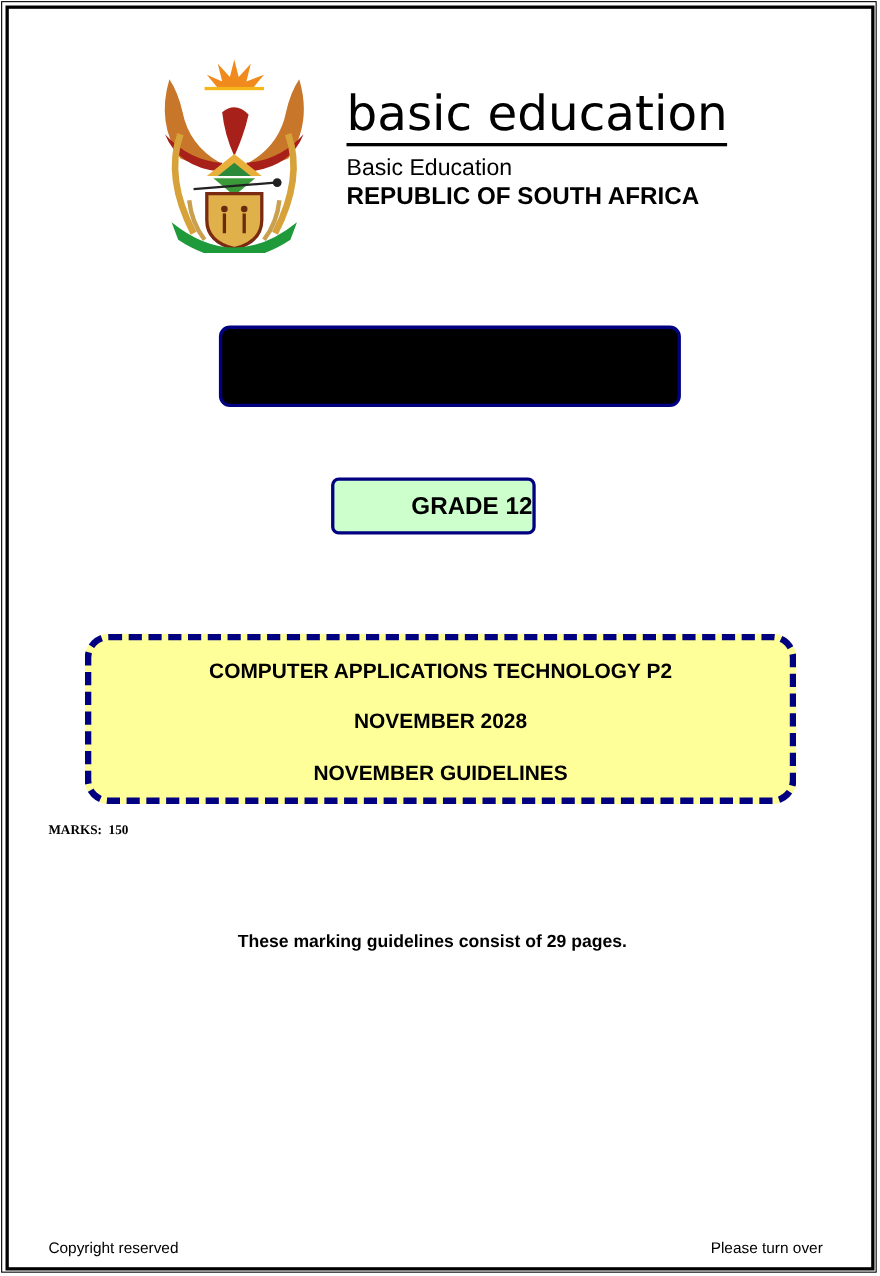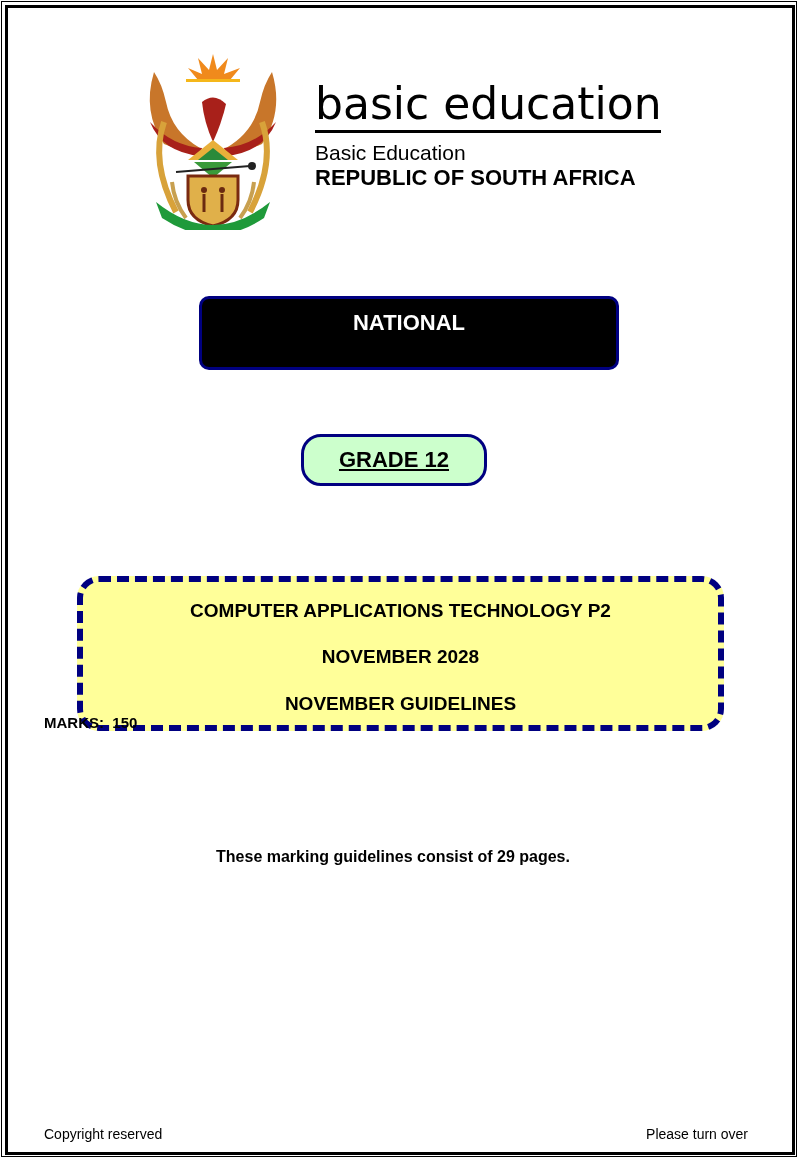--- a/index.html
+++ b/index.html
@@ -20,33 +20,33 @@
   .dept-bold { font-weight: bold; font-size: 22px; }
 
   
   .nsc-box { position: absolute; left: 199px; top: 296px; width: 420px; height: 74px;
              background: #000; border: 3px solid #000080; border-radius: 10px; box-sizing: border-box;
              color: #fff; font-weight: bold; font-size: 22px; text-align: center; line-height: 27px;
              padding-top: 10px; }
 
   
   .grade-box { position: absolute; left: 301px; top: 434px; width: 186px; height: 52px;
-               background: #ccffcc; border: 3px solid #000080; border-radius: 20px; box-sizing: border-box;
-               font-weight: bold; font-size: 22px; text-align: center; line-height: 46px; text-decoration: underline; }
+               background: #ccffcc; border: 3px solid #000080; border-radius: 7px; box-sizing: border-box;
+               font-weight: bold; font-size: 22px; text-align: right; line-height: 46px; }
 
   
   .subject-box { position: absolute; left: 77px; top: 543px; width: 647px; height: 155px;
                  background: #ffff99; border-radius: 22px; box-sizing: border-box;
                  border: 6px dashed #000080; outline: none; margin-top: 33px; }
   .subject-box::before { content: ""; position: absolute; left: -3px; top: -3px; right: -3px; bottom: -3px;
                  border: 0; }
   .subject-line { position: absolute; left: 0; width: 100%; text-align: center; font-weight: bold; font-size: 19px; }
   .l1 { top: 18px; } .l2 { top: 64px; } .l3 { top: 111px; }
 
-  .marks { position: absolute; left: 44px; top: 714px; font-weight: bold; font-size: 15px; white-space: pre; }
+  .marks { position: absolute; left: 44px; top: 747px; font-weight: bold; font-size: 12px; white-space: pre; font-family: Liberation Serif, serif; }
   .pages-note { position: absolute; left: 0; width: 786px; top: 848px; text-align: center;
                 font-weight: bold; font-size: 16px; }
 
   .footer-left { position: absolute; left: 44px; top: 1126px; font-size: 14px; }
   .footer-right { position: absolute; right: 52px; top: 1126px; font-size: 14px; }
 </style>
 </head>
 <body>
 
 <div class="outer-border"></div>
@@ -90,21 +90,20 @@
 <div class="brand">
   <span class="brand-title">basic education</span>
 </div>
 <div class="brand-rule"></div>
 <div class="dept">
   <div>Basic Education</div>
   <div class="dept-bold">REPUBLIC OF SOUTH AFRICA</div>
 </div>
 
 <div class="nsc-box">
-  <div>NATIONAL</div>
 </div>
 
 <div class="grade-box">GRADE 12</div>
 
 <div class="subject-box">
   <div class="subject-line l1">COMPUTER APPLICATIONS TECHNOLOGY P2</div>
   <div class="subject-line l2">NOVEMBER 2028</div>
   <div class="subject-line l3">NOVEMBER GUIDELINES</div>
 </div>
 

